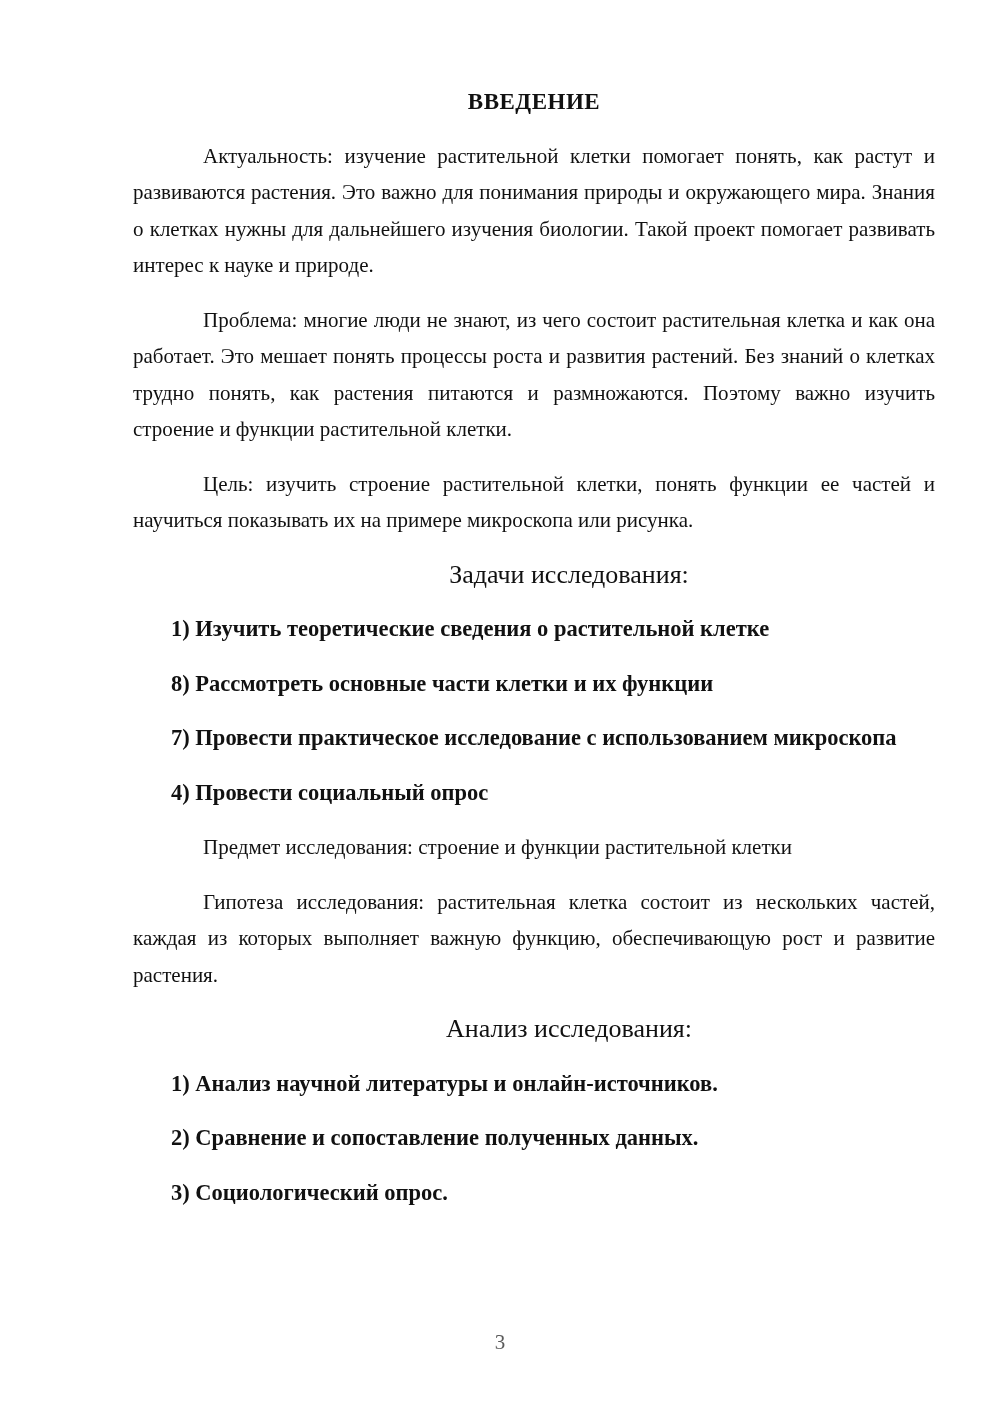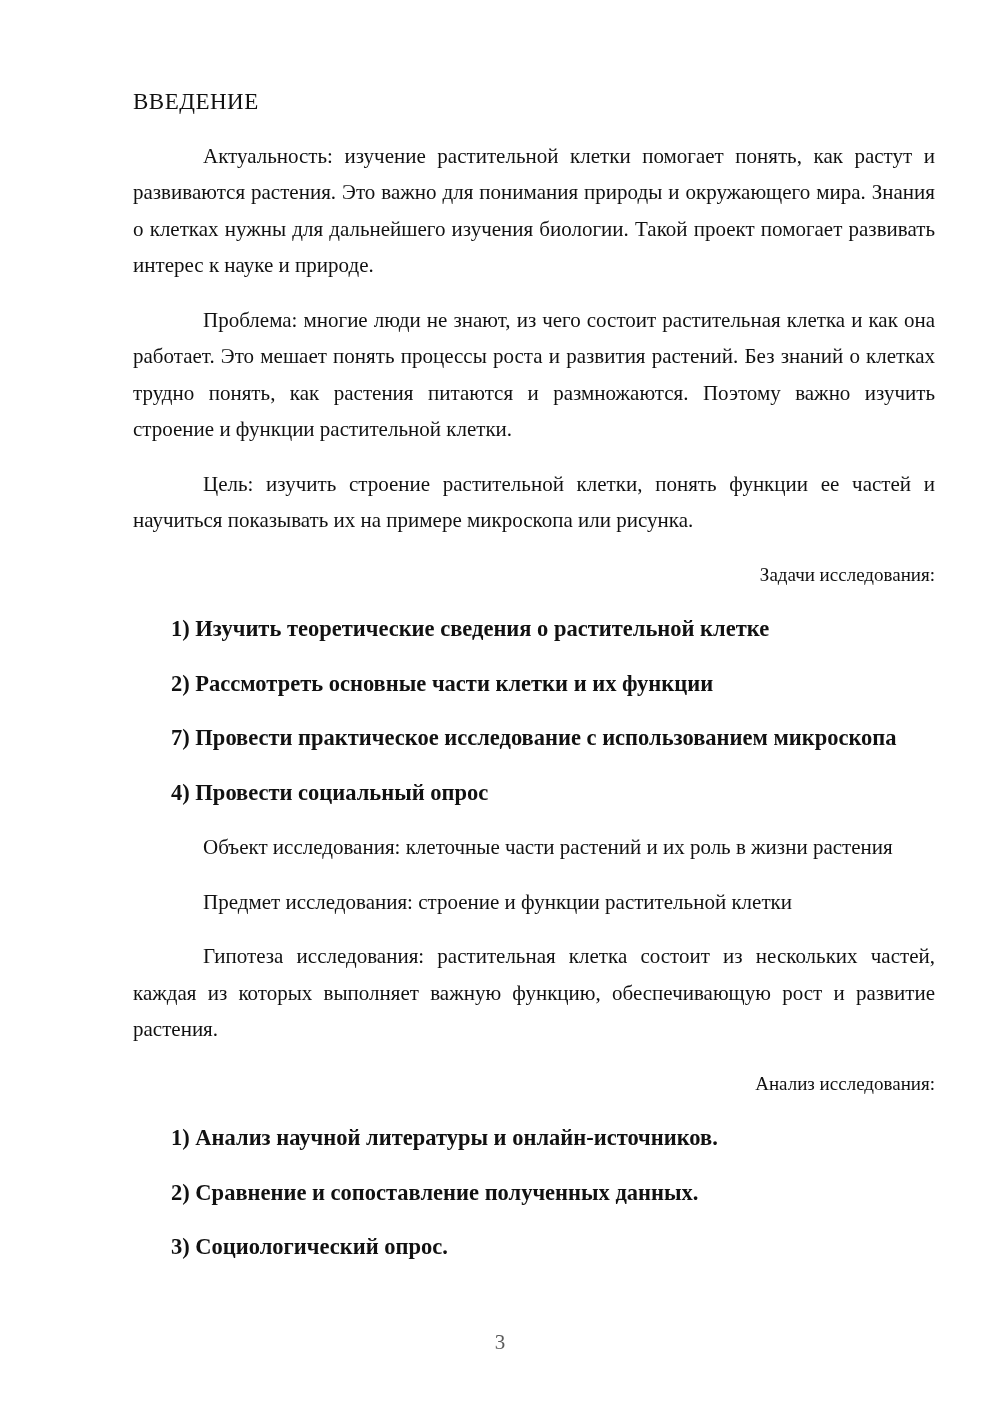--- a/index.html
+++ b/index.html
@@ -20,39 +20,39 @@
     box-sizing: border-box;
   }
   .content {
     position: absolute;
     left: 133px;
     top: 88px;
     width: 802px;
   }
   .doc-title {
     font-size: 23px;
-    font-weight: normal;
-    text-align: left;
+    font-weight: bold;
+    text-align: center;
     letter-spacing: 0.5px;
     margin: 0 0 22px 0;
     line-height: 1.2;
   }
   p.para {
     font-size: 21px;
     line-height: 36.5px;
     text-align: justify;
     text-justify: inter-word;
     text-indent: 70px;
     margin: 0 0 18px 0;
     hyphens: none;
   }
   p.label {
-    font-size: 19px;
+    font-size: 26px;
     line-height: 36.5px;
-    text-align: right;
+    text-align: center;
     text-indent: 70px;
     margin: 0 0 18px 0;
   }
   p.listitem {
     font-size: 22.5px;
     line-height: 36.5px;
     text-align: left;
     text-indent: 0;
     margin: 0 0 18px 38px;
     font-weight: bold;
@@ -79,25 +79,24 @@
 
     <p class="para">Актуальность: изучение растительной клетки помогает понять, как растут и развиваются растения. Это важно для понимания природы и окружающего мира. Знания о клетках нужны для дальнейшего изучения биологии. Такой проект помогает развивать интерес к науке и природе.</p>
 
     <p class="para">Проблема: многие люди не знают, из чего состоит растительная клетка и как она работает. Это мешает понять процессы роста и развития растений. Без знаний о клетках трудно понять, как растения питаются и размножаются. Поэтому важно изучить строение и функции растительной клетки.</p>
 
     <p class="para">Цель: изучить строение растительной клетки, понять функции ее частей и научиться показывать их на примере микроскопа или рисунка.</p>
 
     <p class="label">Задачи исследования:</p>
 
     <p class="listitem">1) Изучить теоретические сведения о растительной клетке</p>
-    <p class="listitem">2) Рассмотреть основные части клетки и их функции</p>
+    <p class="listitem">8) Рассмотреть основные части клетки и их функции</p>
     <p class="listitem">7) Провести практическое исследование с использованием микроскопа</p>
     <p class="listitem">4) Провести социальный опрос</p>
 
-    <p class="para">Объект исследования: клеточные части растений и их роль в жизни растения</p>
 
     <p class="para">Предмет исследования: строение и функции растительной клетки</p>
 
     <p class="para">Гипотеза исследования: растительная клетка состоит из нескольких частей, каждая из которых выполняет важную функцию, обеспечивающую рост и развитие растения.</p>
 
     <p class="label">Анализ исследования:</p>
 
     <p class="listitem">1) Анализ научной литературы и онлайн-источников.</p>
     <p class="listitem">2) Сравнение и сопоставление полученных данных.</p>
     <p class="listitem">3) Социологический опрос.</p>

